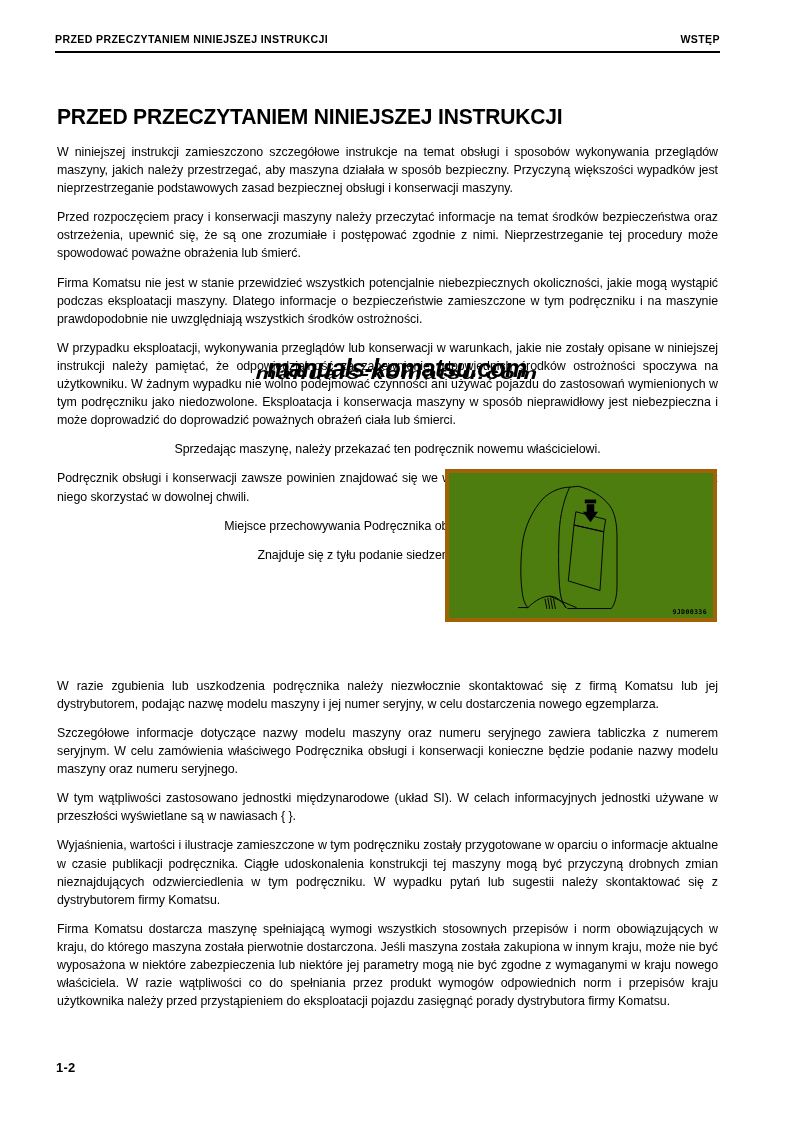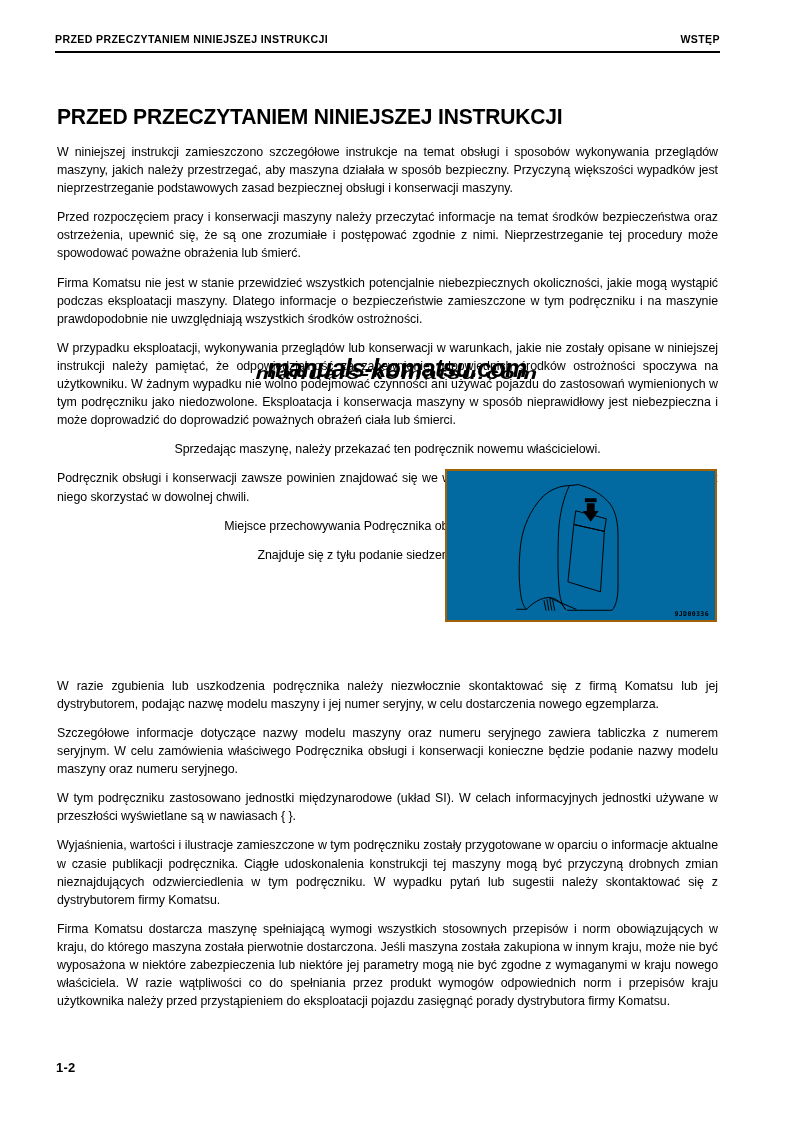--- a/index.html
+++ b/index.html
@@ -86,22 +86,22 @@
     text-align: center;
   }
 
   
   .figure-box {
     position: absolute;
     left: 445px;
     top: 469px;
     width: 272px;
     height: 153px;
-    border: 2px solid #a16207;
-    background: #0369a1;
+    border: 4px solid #a16207;
+    background: #4d7c0f;
     box-sizing: border-box;
   }
   .figure-box svg {
     display: block;
     width: 100%;
     height: 100%;
   }
   .figure-id {
     position: absolute;
     right: 6px;
@@ -171,21 +171,21 @@
     <p class="para">W niniejszej instrukcji zamieszczono szczegółowe instrukcje na temat obsługi i sposobów wykonywania przeglądów maszyny, jakich należy przestrzegać, aby maszyna działała w sposób bezpieczny. Przyczyną większości wypadków jest nieprzestrzeganie podstawowych zasad bezpiecznej obsługi i konserwacji maszyny.</p>
     <p class="para">Przed rozpoczęciem pracy i konserwacji maszyny należy przeczytać informacje na temat środków bezpieczeństwa oraz ostrzeżenia, upewnić się, że są one zrozumiałe i postępować zgodnie z nimi. Nieprzestrzeganie tej procedury może spowodować poważne obrażenia lub śmierć.</p>
     <p class="para">Firma Komatsu nie jest w stanie przewidzieć wszystkich potencjalnie niebezpiecznych okoliczności, jakie mogą wystąpić podczas eksploatacji maszyny. Dlatego informacje o bezpieczeństwie zamieszczone w tym podręczniku i na maszynie prawdopodobnie nie uwzględniają wszystkich środków ostrożności.</p>
     <p class="para">W przypadku eksploatacji, wykonywania przeglądów lub konserwacji w warunkach, jakie nie zostały opisane w niniejszej instrukcji należy pamiętać, że odpowiedzialność za zapewnienie odpowiednich środków ostrożności spoczywa na użytkowniku. W żadnym wypadku nie wolno podejmować czynności ani używać pojazdu do zastosowań wymienionych w tym podręczniku jako niedozwolone. Eksploatacja i konserwacja maszyny w sposób nieprawidłowy jest niebezpieczna i może doprowadzić do doprowadzić poważnych obrażeń ciała lub śmierci.</p>
     <p class="para last-left">Sprzedając maszynę, należy przekazać ten podręcznik nowemu właścicielowi.</p>
     <p class="para">Podręcznik obsługi i konserwacji zawsze powinien znajdować się we wskazanym miejscu, aby każdy pracownik mógł z niego skorzystać w dowolnej chwili.</p>
     <p class="para last-left">Miejsce przechowywania Podręcznika obsługi i konserwacji:</p>
     <p class="para last-left" style="margin-bottom:113px;">Znajduje się z tyłu podanie siedzenia operatora.</p>
     <p class="para">W razie zgubienia lub uszkodzenia podręcznika należy niezwłocznie skontaktować się z firmą Komatsu lub jej dystrybutorem, podając nazwę modelu maszyny i jej numer seryjny, w celu dostarczenia nowego egzemplarza.</p>
     <p class="para">Szczegółowe informacje dotyczące nazwy modelu maszyny oraz numeru seryjnego zawiera tabliczka z numerem seryjnym. W celu zamówienia właściwego Podręcznika obsługi i konserwacji konieczne będzie podanie nazwy modelu maszyny oraz numeru seryjnego.</p>
-    <p class="para">W tym podręczniku zastosowano jednostki międzynarodowe (układ SI). W celach informacyjnych jednostki używane w przeszłości wyświetlane są w nawiasach { }.</p>
+    <p class="para">W tym wątpliwości zastosowano jednostki międzynarodowe (układ SI). W celach informacyjnych jednostki używane w przeszłości wyświetlane są w nawiasach { }.</p>
     <p class="para">Wyjaśnienia, wartości i ilustracje zamieszczone w tym podręczniku zostały przygotowane w oparciu o informacje aktualne w czasie publikacji podręcznika. Ciągłe udoskonalenia konstrukcji tej maszyny mogą być przyczyną drobnych zmian nieznajdujących odzwierciedlenia w tym podręczniku. W wypadku pytań lub sugestii należy skontaktować się z dystrybutorem firmy Komatsu.</p>
     <p class="para">Firma Komatsu dostarcza maszynę spełniającą wymogi wszystkich stosownych przepisów i norm obowiązujących w kraju, do którego maszyna została pierwotnie dostarczona. Jeśli maszyna została zakupiona w innym kraju, może nie być wyposażona w niektóre zabezpieczenia lub niektóre jej parametry mogą nie być zgodne z wymaganymi w kraju nowego właściciela. W razie wątpliwości co do spełniania przez produkt wymogów odpowiednich norm i przepisów kraju użytkownika należy przed przystąpieniem do eksploatacji pojazdu zasięgnąć porady dystrybutora firmy Komatsu.</p>
 
   </div>
 
   <div class="figure-box">
     <svg viewBox="0 0 272 153" xmlns="http://www.w3.org/2000/svg">
       <g fill="none" stroke="#000" stroke-width="1" stroke-linejoin="round" stroke-linecap="round">
 
         <path d="M96 27 C 104 19, 115 15, 124 15

